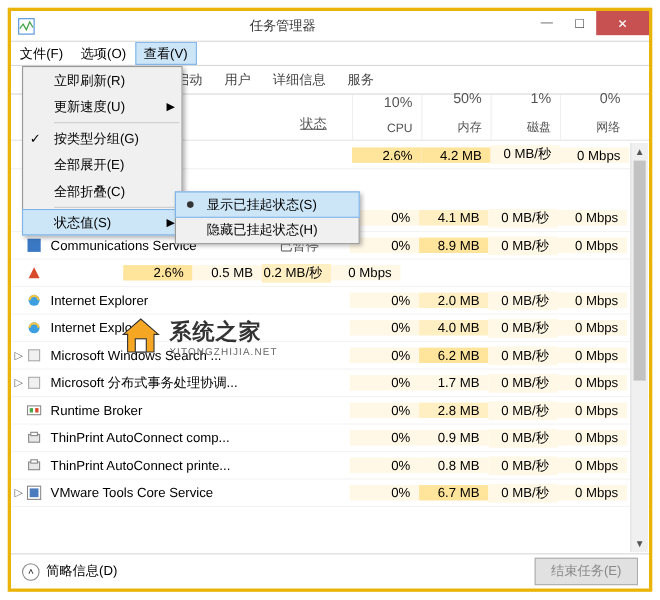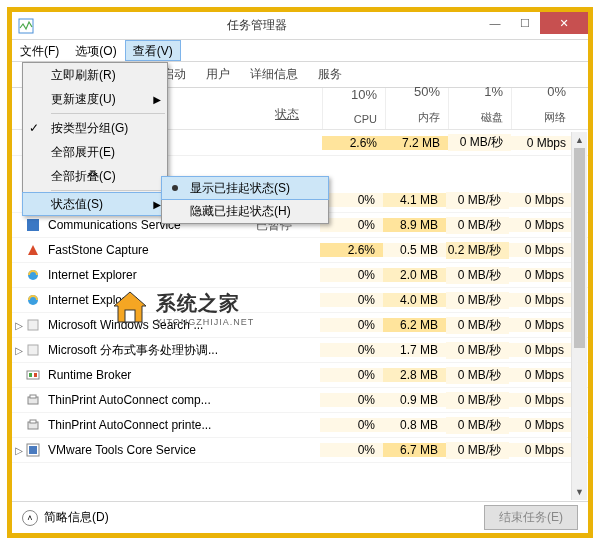--- a/index.html
+++ b/index.html
@@ -1,17 +1,17 @@
 <!DOCTYPE html>
 <html><head>
 <meta charset="utf-8">
 <style>
 * { margin: 0; padding: 0; box-sizing: border-box; font-family: "Microsoft YaHei", "Segoe UI", sans-serif; }
 body { background: #fff; width: 600px; height: 545px; overflow: hidden; }
-.window { width: 586px; height: 531px; margin: 7px; border: 5px solid #eab308; background: #fff; display: flex; flex-direction: column; position: relative; }
+.window { width: 586px; height: 531px; margin: 7px; border: 3px solid #eab308; background: #fff; display: flex; flex-direction: column; position: relative; }
 .titlebar { height: 28px; background: #fff; display: flex; align-items: center; border-bottom: 1px solid #d8d8d8; position: relative; }
 .titlebar-icon { width: 16px; height: 16px; margin-left: 6px; }
 .titlebar-title { flex: 1; text-align: center; font-size: 12px; color: #333; }
 .winbtns { display: flex; height: 100%; }
 .winbtn { width: 30px; height: 22px; display: flex; align-items: center; justify-content: center; font-size: 11px; }
 .winbtn.close { width: 48px; background: #c75050; color: #fff; }
 .winbtn.min, .winbtn.max { color: #555; }
 .menubar { height: 22px; display: flex; border-bottom: 1px solid #d8d8d8; font-size: 12px; }
 .menuitem { padding: 3px 8px; cursor: default; }
 .menuitem.open { background: #cde6f7; border: 1px solid #7eb4ea; padding: 2px 7px; }
@@ -118,21 +118,21 @@
         <span class="pct">0%</span>
         <span class="lbl">网络</span>
       </div>
   </div>
 
   <div class="plist">
     <div class="phidden-row">
       <div class="cell-name"></div>
         <div class="cell-status"></div>
       <div class="cell-m heat2">2.6%</div>
-      <div class="cell-m heat2">7.2 MB</div>
+      <div class="cell-m heat2">4.2 MB</div>
       <div class="cell-m heat0">0 MB/秒</div>
       <div class="cell-m heat0">0 Mbps</div>
     </div>
     <div class="section-title">后台进程 (18)</div>
     <div id="proc-rows">
         <div class="prow">
           <div class="exp"></div>
           <div class="icon">
             <svg width="14" height="14">
               <rect x="2" y="2" width="10" height="10" fill="#e8e8e8" stroke="#888"></rect>
@@ -159,21 +159,20 @@
           <div class="cell-m heat0">0 MB/秒</div>
           <div class="cell-m heat0">0 Mbps</div>
         </div>
         <div class="prow">
           <div class="exp"></div>
           <div class="icon">
             <svg width="14" height="14">
               <polygon points="2,12 7,2 12,12" fill="#d84b2a"></polygon>
             </svg>
           </div>
-          <div class="pname">FastStone Capture</div>
           <div class="cell-status"></div>
           <div class="cell-m heat2">2.6%</div>
           <div class="cell-m heat0">0.5 MB</div>
           <div class="cell-m heat1">0.2 MB/秒</div>
           <div class="cell-m heat0">0 Mbps</div>
         </div>
         <div class="prow">
           <div class="exp"></div>
           <div class="icon">
             <svg width="14" height="14">

